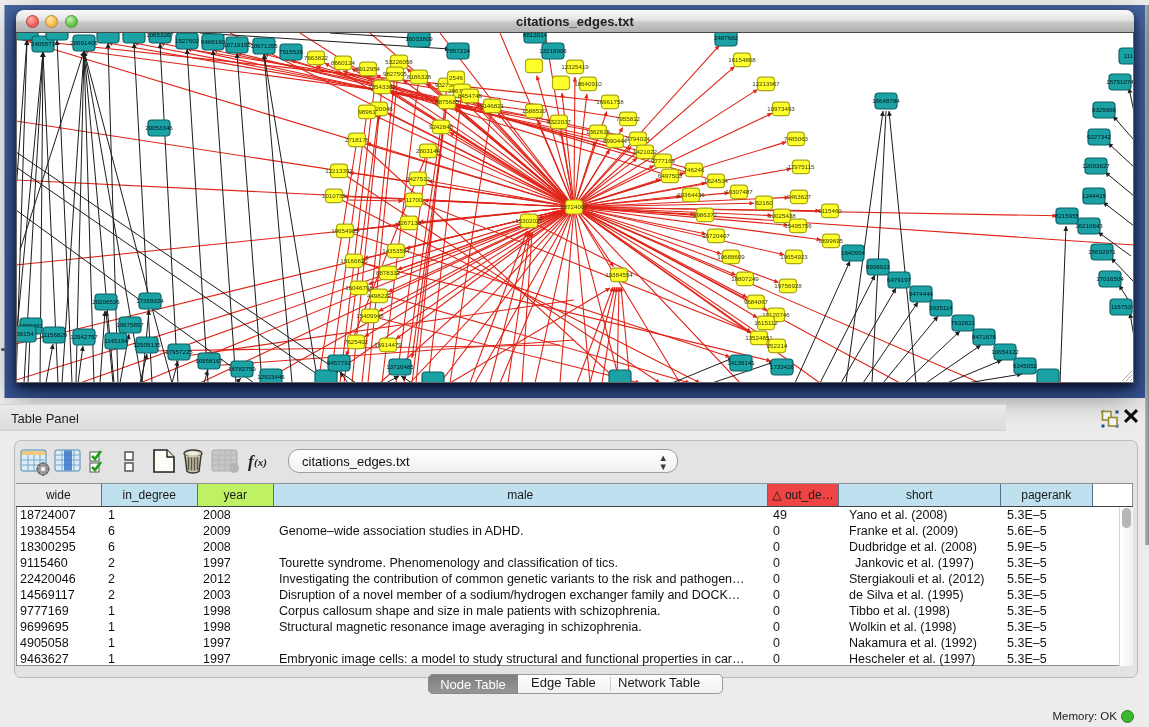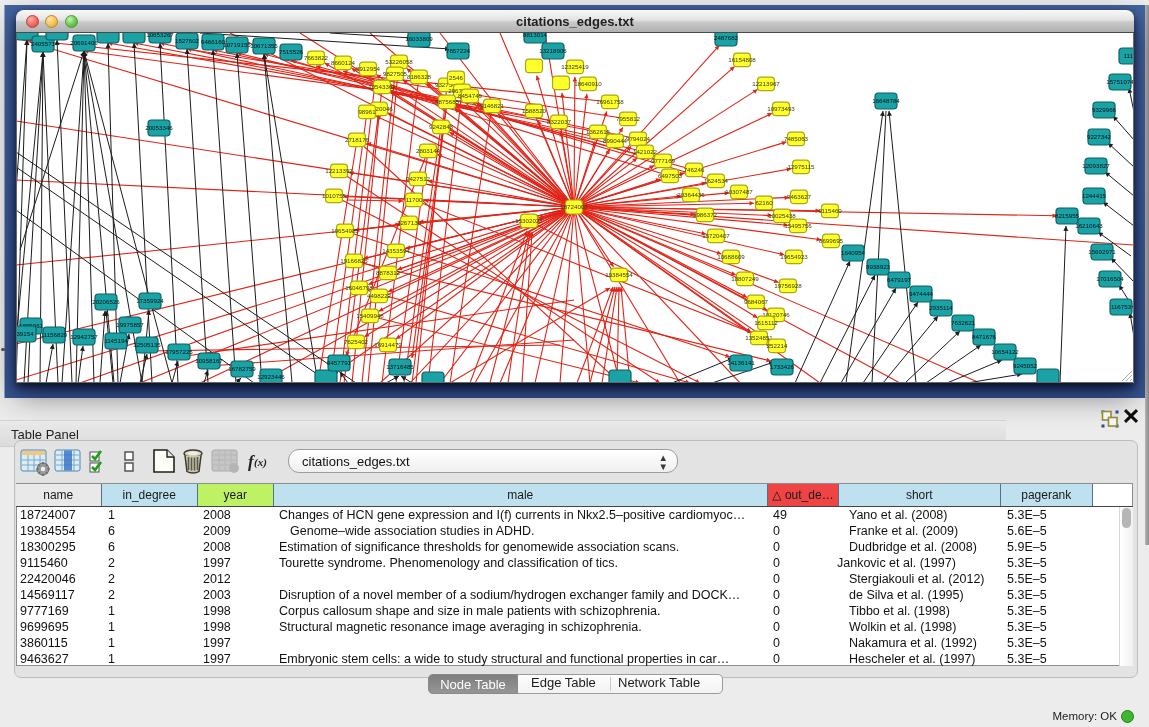--- a/index.html
+++ b/index.html
@@ -15,21 +15,21 @@
   background:linear-gradient(180deg,#f9f9f9 0%,#e3e3e3 45%,#c9c9c9 55%,#b0b0b0 100%);
   border-bottom:1px solid #4a4a4a; }
 .tl { position:absolute; top:5px; width:13px; height:13px; border-radius:50%; }
 #tl1 { left:9.5px; background:radial-gradient(circle at 35% 30%,#ffb0a8,#ee6a5f 55%,#d44) ; border:1px solid #b73f38;}
 #tl2 { left:29px; background:radial-gradient(circle at 35% 30%,#ffe9b0,#f5bf4f 55%,#d99a2b); border:1px solid #b8882f;}
 #tl3 { left:48.5px; background:radial-gradient(circle at 35% 30%,#c9f1b4,#69c74f 55%,#47a532); border:1px solid #4f9a36;}
 #title { position:absolute; left:0; top:4px; width:1118px; text-align:center;
   font-size:13px; font-weight:bold; color:#1e1e1e; }
 #canvas { position:absolute; left:0; top:23px; width:1118px; height:350px;
   background:#fff; overflow:hidden; }
-#tpbar { position:absolute; left:0; top:420px; width:1006px; height:27px;
+#tpbar { position:absolute; left:0; top:404px; width:1006px; height:27px;
   background:linear-gradient(180deg,#e9e9e9,#dcdcdc); border-top:1px solid #d2d2d2;
   border-bottom:1px solid #cfcfcf; }
 #tpbar span { position:absolute; left:11px; top:6px; font-size:13px; color:#1f1f1f; }
 #closex { position:absolute; left:1123px; top:408px; width:16px; height:16px; }
 #panel { position:absolute; left:14px; top:440px; width:1124px; height:238px;
   background:#e3e3e3; border:1px solid #bcbcbc; border-radius:7px; }
 #dropdown { position:absolute; left:288px; top:449px; width:390px; height:24px;
   background:linear-gradient(180deg,#ffffff,#f0f0f0); border:1px solid #9e9e9e; border-radius:11px; }
 #dropdown .lbl { position:absolute; left:13px; top:4px; font-size:13px; color:#111; }
 #dropdown .step { position:absolute; right:9px; top:2.5px; font-size:9.5px; color:#3a3a3a; line-height:9px; text-align:center; }
@@ -764,68 +764,67 @@
   <circle cx="22" cy="18" r="5" fill="#b0b0b0"></circle>
  </g>
  <text x="234" y="20" font-family="Liberation Serif, serif" font-style="italic" font-weight="bold" font-size="17" fill="#222">f</text>
  <text x="240" y="19" font-family="Liberation Serif, serif" font-style="italic" font-weight="bold" font-size="11" fill="#222">(x)</text>
 </svg>
 <div id="dropdown">
     <span class="lbl">citations_edges.txt</span>
     <span class="step">▲<br>▼</span>
   </div>
 <div id="tablewrap"></div>
-<div class="hcell" style="left:16px;width:85.5px;background:#e9e9e9">name</div>
+<div class="hcell" style="left:16px;width:85.5px;background:#e9e9e9">wide</div>
 <div class="hcell" style="left:101.5px;width:96.5px;background:#bfe0ef">in_degree</div>
 <div class="hcell" style="left:198px;width:75.5px;background:#bef264">year</div>
 <div class="hcell" style="left:273.5px;width:494.5px;background:#bfe0ef">male</div>
 <div class="hcell" style="left:768px;width:71px;background:#ef4444">△ out_de…</div>
 <div class="hcell" style="left:839px;width:161.5px;background:#bfe0ef">short</div>
 <div class="hcell" style="left:1000.5px;width:92.5px;background:#bfe0ef">pagerank</div>
 <div id="hdrline"></div>
 <div class="trow" style="top:507px">
     <span style="left:20px">18724007</span>
     <span style="left:108px">1</span>
     <span style="left:203px">2008</span>
-    <span style="left:279px">Changes of HCN gene expression and I(f) currents in Nkx2.5–positive cardiomyoc…</span>
     <span style="left:773px">49</span>
     <span style="left:849px">Yano et al. (2008)</span>
     <span style="left:1007px">5.3E–5</span>
   </div>
 <div class="trow" style="top:523px">
     <span style="left:20px">19384554</span>
     <span style="left:108px">6</span>
     <span style="left:203px">2009</span>
-    <span style="left:290px">Genome–wide association studies in ADHD.</span>
+    <span style="left:279px">Genome–wide association studies in ADHD.</span>
     <span style="left:773px">0</span>
     <span style="left:849px">Franke et al. (2009)</span>
     <span style="left:1007px">5.6E–5</span>
   </div>
 <div class="trow" style="top:539px">
     <span style="left:20px">18300295</span>
     <span style="left:108px">6</span>
     <span style="left:203px">2008</span>
-    <span style="left:279px">Estimation of significance thresholds for genomewide association scans.</span>
     <span style="left:773px">0</span>
     <span style="left:849px">Dudbridge et al. (2008)</span>
     <span style="left:1007px">5.9E–5</span>
   </div>
 <div class="trow" style="top:555px">
     <span style="left:20px">9115460</span>
     <span style="left:108px">2</span>
     <span style="left:203px">1997</span>
     <span style="left:279px">Tourette syndrome. Phenomenology and classification of tics.</span>
     <span style="left:773px">0</span>
-    <span style="left:837px">Jankovic et al. (1997)</span>
+    <span style="left:855px">Jankovic et al. (1997)</span>
     <span style="left:1007px">5.3E–5</span>
   </div>
 <div class="trow" style="top:571px">
     <span style="left:20px">22420046</span>
     <span style="left:108px">2</span>
     <span style="left:203px">2012</span>
+    <span style="left:279px">Investigating the contribution of common genetic variants to the risk and pathogen…</span>
     <span style="left:773px">0</span>
     <span style="left:849px">Stergiakouli et al. (2012)</span>
     <span style="left:1007px">5.5E–5</span>
   </div>
 <div class="trow" style="top:587px">
     <span style="left:20px">14569117</span>
     <span style="left:108px">2</span>
     <span style="left:203px">2003</span>
     <span style="left:279px">Disruption of a novel member of a sodium/hydrogen exchanger family and DOCK…</span>
     <span style="left:773px">0</span>
@@ -844,32 +843,32 @@
 <div class="trow" style="top:619px">
     <span style="left:20px">9699695</span>
     <span style="left:108px">1</span>
     <span style="left:203px">1998</span>
     <span style="left:279px">Structural magnetic resonance image averaging in schizophrenia.</span>
     <span style="left:773px">0</span>
     <span style="left:849px">Wolkin et al. (1998)</span>
     <span style="left:1007px">5.3E–5</span>
   </div>
 <div class="trow" style="top:635px">
-    <span style="left:20px">3860115</span>
+    <span style="left:20px">4905058</span>
     <span style="left:108px">1</span>
     <span style="left:203px">1997</span>
     <span style="left:773px">0</span>
     <span style="left:849px">Nakamura et al. (1992)</span>
     <span style="left:1007px">5.3E–5</span>
   </div>
 <div class="trow" style="top:651px">
     <span style="left:20px">9463627</span>
     <span style="left:108px">1</span>
     <span style="left:203px">1997</span>
-    <span style="left:279px">Embryonic stem cells: a wide to study structural and functional properties in car…</span>
+    <span style="left:279px">Embryonic image cells: a model to study structural and functional properties in car…</span>
     <span style="left:773px">0</span>
     <span style="left:849px">Hescheler et al. (1997)</span>
     <span style="left:1007px">5.3E–5</span>
   </div>
 <div id="vscroll"></div>
 <div id="vthumb"></div>
 <div id="tabs"></div>
 <div id="tabsel">Node Table</div>
 <div class="tabtxt" style="left:531px">Edge Table</div>
 <div class="tabtxt" style="left:618px">Network Table</div>

